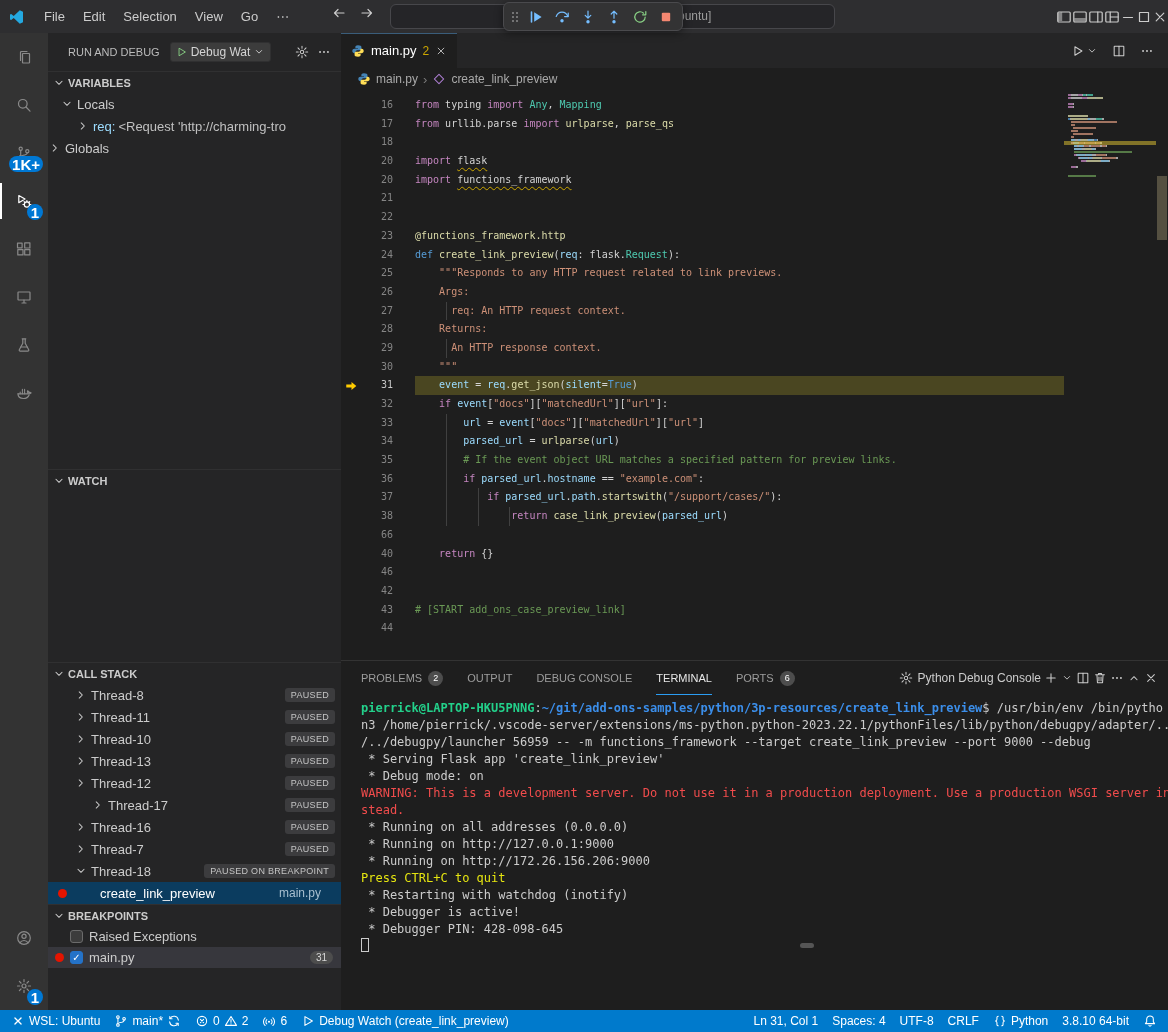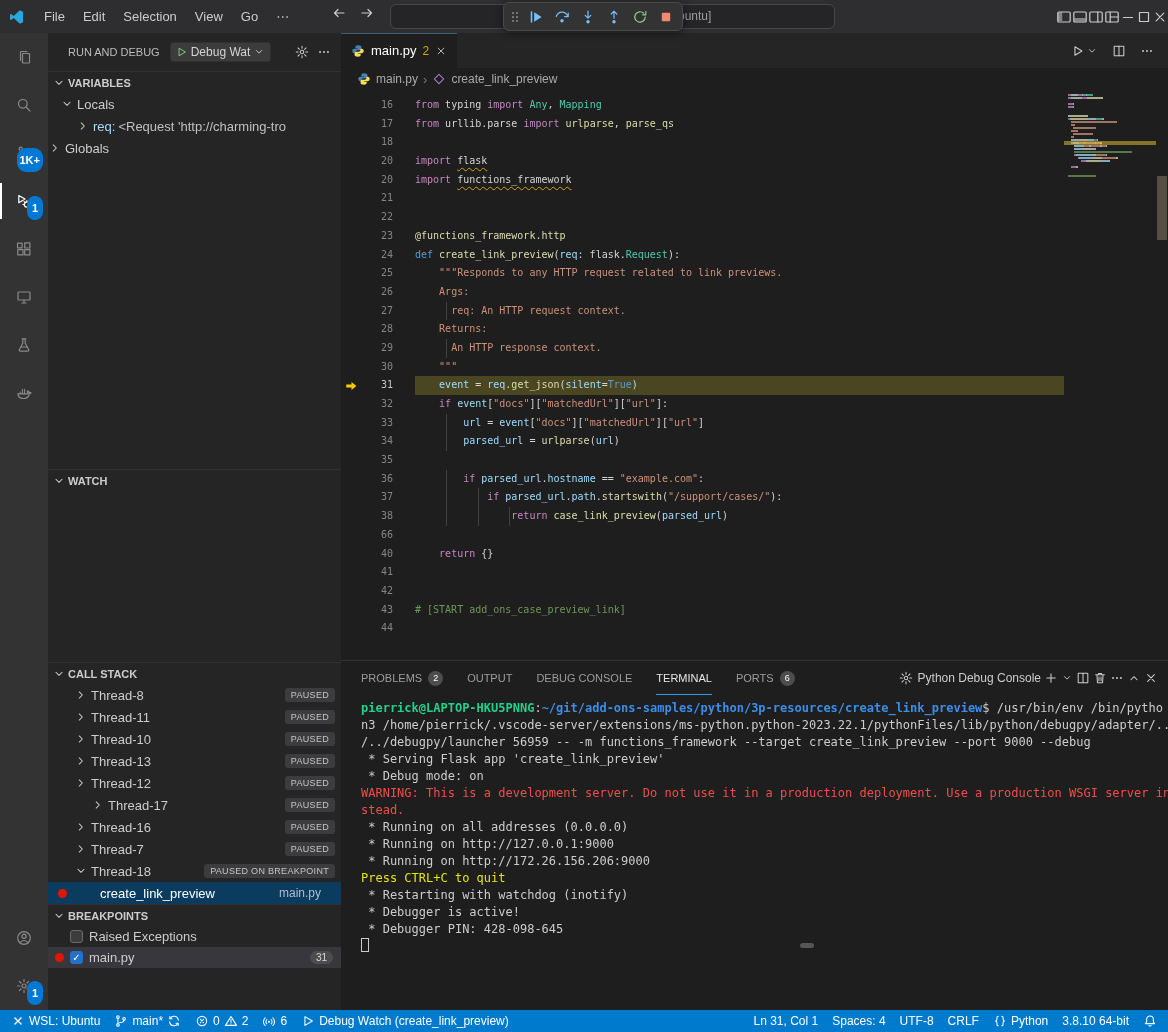--- a/index.html
+++ b/index.html
@@ -27,22 +27,22 @@
   .tb-right { position:absolute; right:0; top:0; height:33px; display:flex; align-items:center; }
   .layout-btn { width:27px; height:33px; display:flex; align-items:center; justify-content:center; color:#cccccc; }
   .win-btn { width:45px; height:33px; display:flex; align-items:center; justify-content:center; color:#cccccc; }
 
   
   .activitybar { background:#333333; display:flex; flex-direction:column; align-items:stretch; }
   .ab-item { height:48px; position:relative; display:flex; align-items:center; justify-content:center; color:#8a8a8a; cursor:pointer; }
   .ab-item svg { width:23px; height:23px; }
   .ab-item.active { color:#ffffff; }
   .ab-item.active::before { content:""; position:absolute; left:0; top:6px; bottom:6px; width:2px; background:#ffffff; }
-  .ab-badge { position:absolute; right:5px; bottom:5px; min-width:16px; height:24px; border-radius:9px; background:var(--badge);
-              color:#fff; font-size:11px; font-weight:bold; display:flex; align-items:center; justify-content:center; padding:0 3px; }
+  .ab-badge { position:absolute; right:5px; bottom:5px; min-width:16px; height:16px; border-radius:9px; background:var(--badge);
+              color:#fff; font-size:15px; font-weight:bold; display:flex; align-items:center; justify-content:center; padding:0 3px; }
   .ab-spacer { flex:1; }
 
   
   .sidebar { background:#252526; position:relative; overflow:hidden; }
   .sidebar-toolbar { position:absolute; top:0; left:0; right:0; height:38px; display:flex; align-items:center; padding:0 10px 0 20px; }
   .sidebar-title { font-size:11px; color:#bcbcbc; white-space:nowrap; }
   .launch-box { margin-left:10px; display:flex; align-items:center; gap:3px; background:#3c3c3c; border:1px solid #303031;
                 border-radius:3px; padding:2px 5px; font-size:12px; color:#d4d4d4; }
   .launch-box .play { color:#89d185; }
   .sb-tool { margin-left:8px; color:#cccccc; display:flex; }
@@ -644,27 +644,27 @@
           <div class="code-line"><span class="glyph"></span><span class="line-num">27</span><span class="line-content"><span class="guide" style="left: 31.32px;"></span><span class="tk-ws">      </span><span class="tk-str">req: An HTTP request context.</span></span></div>
           <div class="code-line"><span class="glyph"></span><span class="line-num">28</span><span class="line-content"><span class="tk-ws">    </span><span class="tk-str">Returns:</span></span></div>
           <div class="code-line"><span class="glyph"></span><span class="line-num">29</span><span class="line-content"><span class="guide" style="left: 31.32px;"></span><span class="tk-ws">      </span><span class="tk-str">An HTTP response context.</span></span></div>
           <div class="code-line"><span class="glyph"></span><span class="line-num">30</span><span class="line-content"><span class="tk-ws">    </span><span class="tk-str">"""</span></span></div>
           <div class="code-line current"><span class="glyph"><svg width="15" height="14" viewBox="0 0 16 16">
                 <path d="M2 6.2h6V3.4L13.5 8 8 12.6V9.8H2z" fill="#ffcc00"></path>
               </svg></span><span class="line-num active">31</span><span class="line-content"><span class="tk-ws">    </span><span class="tk-var">event</span><span class="tk-pl"> = </span><span class="tk-var">req</span><span class="tk-pl">.</span><span class="tk-fn">get_json</span><span class="tk-pl">(</span><span class="tk-var">silent</span><span class="tk-pl">=</span><span class="tk-kb">True</span><span class="tk-pl">)</span></span></div>
           <div class="code-line"><span class="glyph"></span><span class="line-num">32</span><span class="line-content"><span class="tk-ws">    </span><span class="tk-kw">if</span><span class="tk-pl"> </span><span class="tk-var">event</span><span class="tk-pl">[</span><span class="tk-str">"docs"</span><span class="tk-pl">][</span><span class="tk-str">"matchedUrl"</span><span class="tk-pl">][</span><span class="tk-str">"url"</span><span class="tk-pl">]:</span></span></div>
           <div class="code-line"><span class="glyph"></span><span class="line-num">33</span><span class="line-content"><span class="guide" style="left: 31.32px;"></span><span class="tk-ws">        </span><span class="tk-var">url</span><span class="tk-pl"> = </span><span class="tk-var">event</span><span class="tk-pl">[</span><span class="tk-str">"docs"</span><span class="tk-pl">][</span><span class="tk-str">"matchedUrl"</span><span class="tk-pl">][</span><span class="tk-str">"url"</span><span class="tk-pl">]</span></span></div>
           <div class="code-line"><span class="glyph"></span><span class="line-num">34</span><span class="line-content"><span class="guide" style="left: 31.32px;"></span><span class="tk-ws">        </span><span class="tk-var">parsed_url</span><span class="tk-pl"> = </span><span class="tk-fn">urlparse</span><span class="tk-pl">(</span><span class="tk-var">url</span><span class="tk-pl">)</span></span></div>
-          <div class="code-line"><span class="glyph"></span><span class="line-num">35</span></div>
+          <div class="code-line"><span class="glyph"></span><span class="line-num">35</span><span class="line-content"><span class="guide" style="left: 31.32px;"></span><span class="tk-ws">        </span><span class="tk-com"># If the event object URL matches a specified pattern for preview links.</span></span></div>
           <div class="code-line"><span class="glyph"></span><span class="line-num">36</span><span class="line-content"><span class="guide" style="left: 31.32px;"></span><span class="tk-ws">        </span><span class="tk-kw">if</span><span class="tk-pl"> </span><span class="tk-var">parsed_url</span><span class="tk-pl">.</span><span class="tk-var">hostname</span><span class="tk-pl"> == </span><span class="tk-str">"example.com"</span><span class="tk-pl">:</span></span></div>
           <div class="code-line"><span class="glyph"></span><span class="line-num">37</span><span class="line-content"><span class="guide" style="left: 31.32px;"></span><span class="guide" style="left: 62.64px;"></span><span class="tk-ws">            </span><span class="tk-kw">if</span><span class="tk-pl"> </span><span class="tk-var">parsed_url</span><span class="tk-pl">.</span><span class="tk-var">path</span><span class="tk-pl">.</span><span class="tk-fn">startswith</span><span class="tk-pl">(</span><span class="tk-str">"/support/cases/"</span><span class="tk-pl">):</span></span></div>
           <div class="code-line"><span class="glyph"></span><span class="line-num">38</span><span class="line-content"><span class="guide" style="left: 31.32px;"></span><span class="guide" style="left: 62.64px;"></span><span class="guide" style="left: 93.96px;"></span><span class="tk-ws">                </span><span class="tk-kw">return</span><span class="tk-pl"> </span><span class="tk-fn">case_link_preview</span><span class="tk-pl">(</span><span class="tk-var">parsed_url</span><span class="tk-pl">)</span></span></div>
           <div class="code-line"><span class="glyph"></span><span class="line-num">66</span><span class="line-content"></span></div>
           <div class="code-line"><span class="glyph"></span><span class="line-num">40</span><span class="line-content"><span class="tk-ws">    </span><span class="tk-kw">return</span><span class="tk-pl"> {}</span></span></div>
-          <div class="code-line"><span class="glyph"></span><span class="line-num">41</span><span class="line-content"></span></div>
+          <div class="code-line"><span class="glyph"></span><span class="line-num">46</span><span class="line-content"></span></div>
           <div class="code-line"><span class="glyph"></span><span class="line-num">42</span><span class="line-content"></span></div>
           <div class="code-line"><span class="glyph"></span><span class="line-num">43</span><span class="line-content"><span class="tk-com"># [START add_ons_case_preview_link]</span></span></div>
           <div class="code-line"><span class="glyph"></span><span class="line-num">44</span><span class="line-content"></span></div>
         </div>
       <div class="minimap">
           <div class="mm-line">
             <span style="width: 3.2px; background: rgb(197, 134, 192);"></span>
             <span style="width: 6.4px; background: rgb(212, 212, 212);"></span>
             <span style="width: 4.8px; background: rgb(197, 134, 192);"></span>
             <span style="width: 1px; background: rgb(212, 212, 212);"></span>

